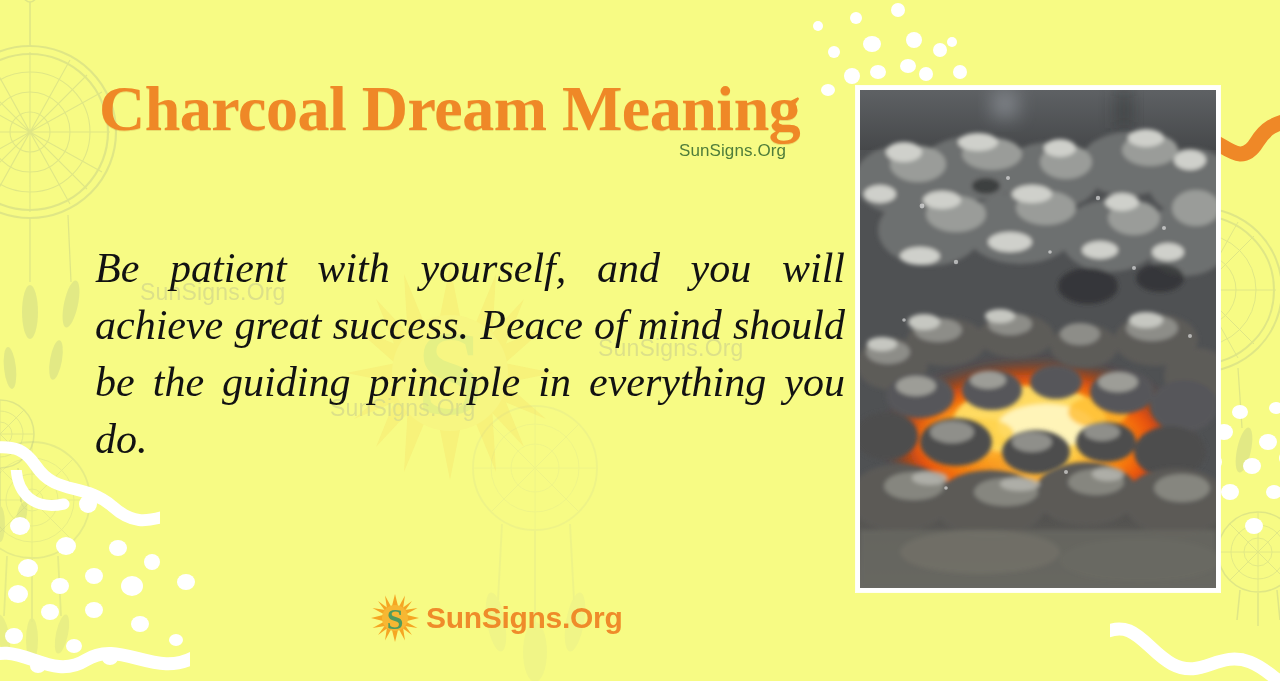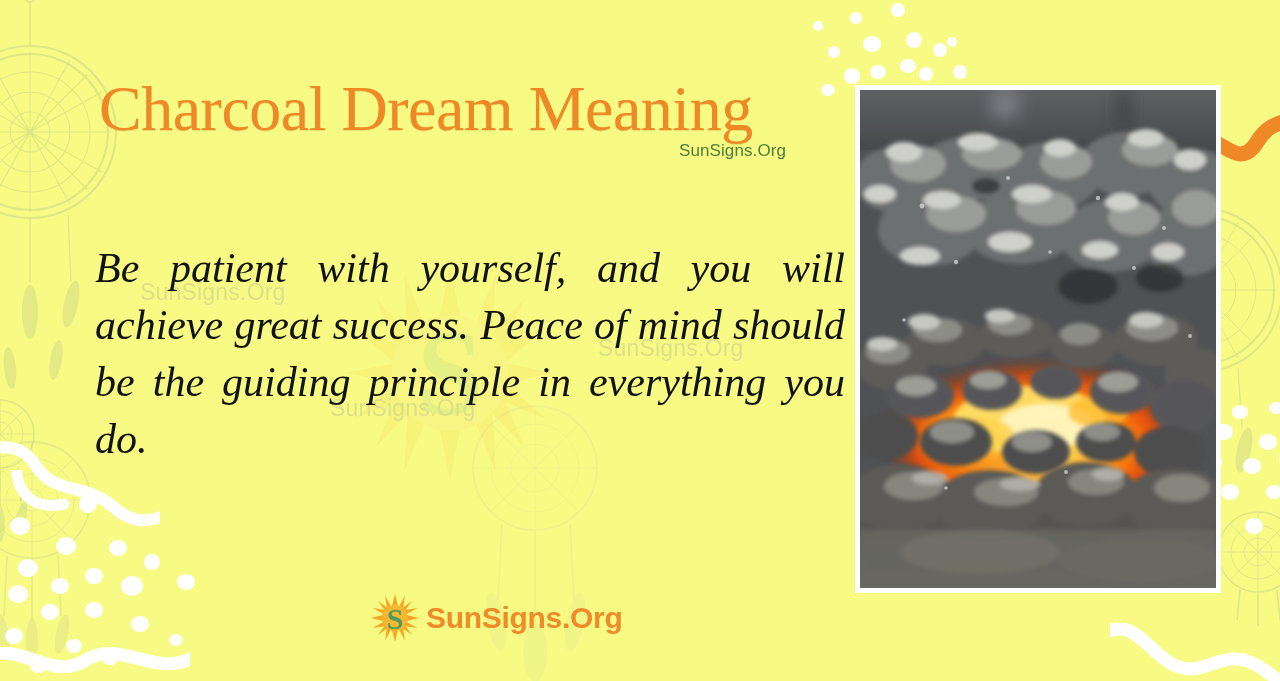--- a/index.html
+++ b/index.html
@@ -52,21 +52,21 @@
   #wm1{left:140px;top:279px;}
   #wm2{left:330px;top:395px;}
   #wm3{left:598px;top:335px;}
   #wm4{left:1063px;top:343px;color:#cfd37f;opacity:.55;}
 
   
   #title{
     position:absolute;left:99px;top:74px;
     color:#ef8827;
     font-family:"Liberation Serif", serif;
-    font-weight:normal;
+    font-weight:bold;
     font-size:64px;
     line-height:70px;
     letter-spacing:-0.5px;
     white-space:nowrap;
     text-shadow:0 1px 0 rgba(180,90,10,.18);
   }
   #title-sub{
     position:absolute;left:679px;top:141px;
     color:#4f7d3a;
     font-family:"Liberation Sans", sans-serif;

